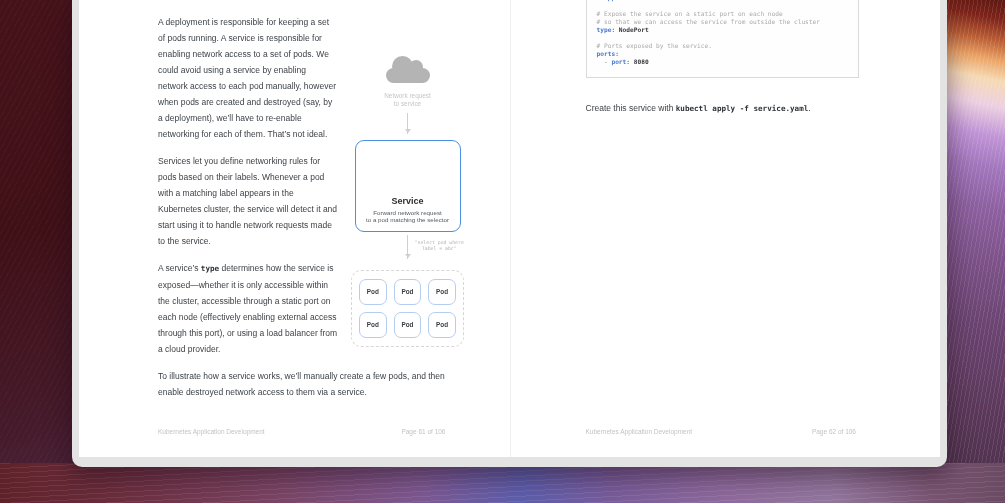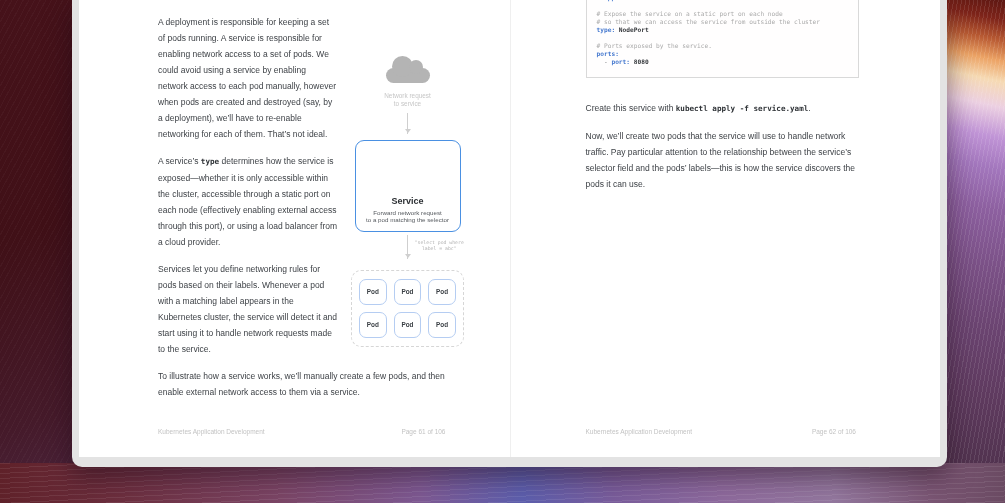--- a/index.html
+++ b/index.html
@@ -163,23 +163,23 @@
           <div class="pod">
               <span>Pod</span>
             </div>
           <div class="pod">
               <span>Pod</span>
             </div>
         </div>
       </div>
 
       <p class="body-text">A deployment is responsible for keeping a set of pods running. A service is responsible for enabling network access to a set of pods. We could avoid using a service by enabling network access to each pod manually, however when pods are created and destroyed (say, by a deployment), we’ll have to re-enable networking for each of them. That’s not ideal.</p>
+      <p class="body-text">Services let you define networking rules for pods based on their labels. Whenever a pod with a matching label appears in the Kubernetes cluster, the service will detect it and start using it to handle network requests made to the service.</p>
       <p class="body-text"><span>A service’s </span><span class="inline-code">type</span><span> determines how the service is exposed—whether it is only accessible within the cluster, accessible through a static port on each node (effectively enabling external access through this port), or using a load balancer from a cloud provider.</span></p>
-      <p class="body-text">Services let you define networking rules for pods based on their labels. Whenever a pod with a matching label appears in the Kubernetes cluster, the service will detect it and start using it to handle network requests made to the service.</p>
-      <p class="body-text">To illustrate how a service works, we’ll manually create a few pods, and then enable external network access to them via a service.</p>
+      <p class="body-text">To illustrate how a service works, we’ll manually create a few pods, and then enable destroyed network access to them via a service.</p>
 
       <div class="footer">
         <span>Kubernetes Application Development</span>
         <span>Page 61 of 106</span>
       </div>
     </div>
 
     <div class="page page-right">
 
       <div class="code-block">
@@ -188,21 +188,20 @@
         <div class="code-line"><span class="cc"># Expose the service on a static port on each node</span></div>
         <div class="code-line"><span class="cc"># so that we can access the service from outside the cluster</span></div>
         <div class="code-line"><span class="ck">type:</span><span class="cv"> NodePort</span></div>
         <div class="code-line">&nbsp;</div>
         <div class="code-line"><span class="cc"># Ports exposed by the service.</span></div>
         <div class="code-line"><span class="ck">ports:</span></div>
         <div class="code-line"><span class="cp">  - </span><span class="ck">port:</span><span class="cv"> 8080</span></div>
       </div>
 
       <p class="body-text"><span>Create this service with </span><span class="inline-code">kubectl apply -f service.yaml</span><span>.</span></p>
-      <p class="body-text">Now, we’ll create two pods that the service will use to handle network traffic. Pay particular attention to the relationship between the service’s selector field and the pods’ labels—this is how the service discovers the pods it can use.</p>
 
       <div class="footer">
         <span>Kubernetes Application Development</span>
         <span>Page 62 of 106</span>
       </div>
     </div>
 
   </div>
 </div>
 

